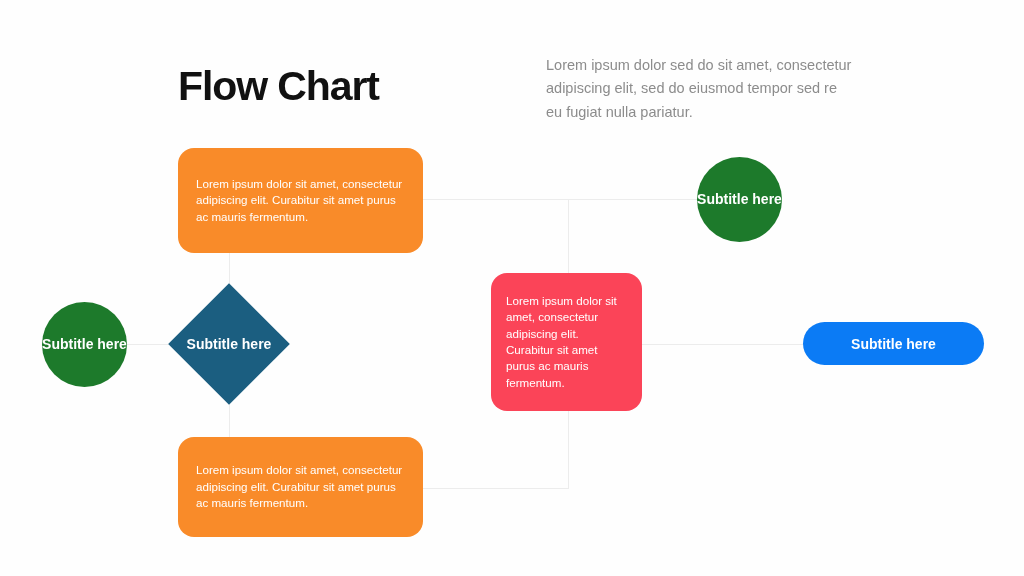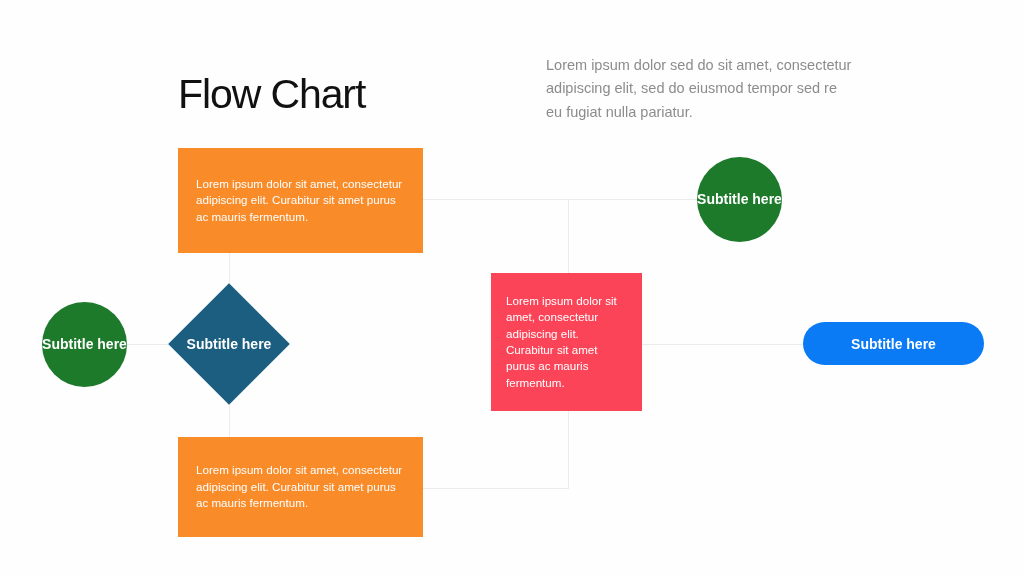--- a/index.html
+++ b/index.html
@@ -15,23 +15,23 @@
     width: 1024px;
     height: 576px;
     background: #fefefe;
     overflow: hidden;
   }
 
   
   #title {
     position: absolute;
     left: 178px;
-    top: 72px;
+    top: 64px;
     font-size: 41px;
-    font-weight: normal;
+    font-weight: bold;
     letter-spacing: -1.1px;
     color: #111111;
     line-height: 1.1;
   }
   #intro {
     position: absolute;
     left: 498px;
     top: 54px;
     width: 310px;
     font-size: 14.5px;
@@ -48,21 +48,21 @@
   .conn.h { height: 1px; }
   .conn.v { width: 1px; }
 
   
   .node-text {
     color: #ffffff;
   }
 
   .rect-box {
     position: absolute;
-    border-radius: 0;
+    border-radius: 16px;
     display: flex;
     align-items: center;
     box-sizing: border-box;
   }
   .rect-box .node-text {
     font-size: 11.6px;
     line-height: 1.42;
   }
 
   .box-orange { background: #F98B29; }

